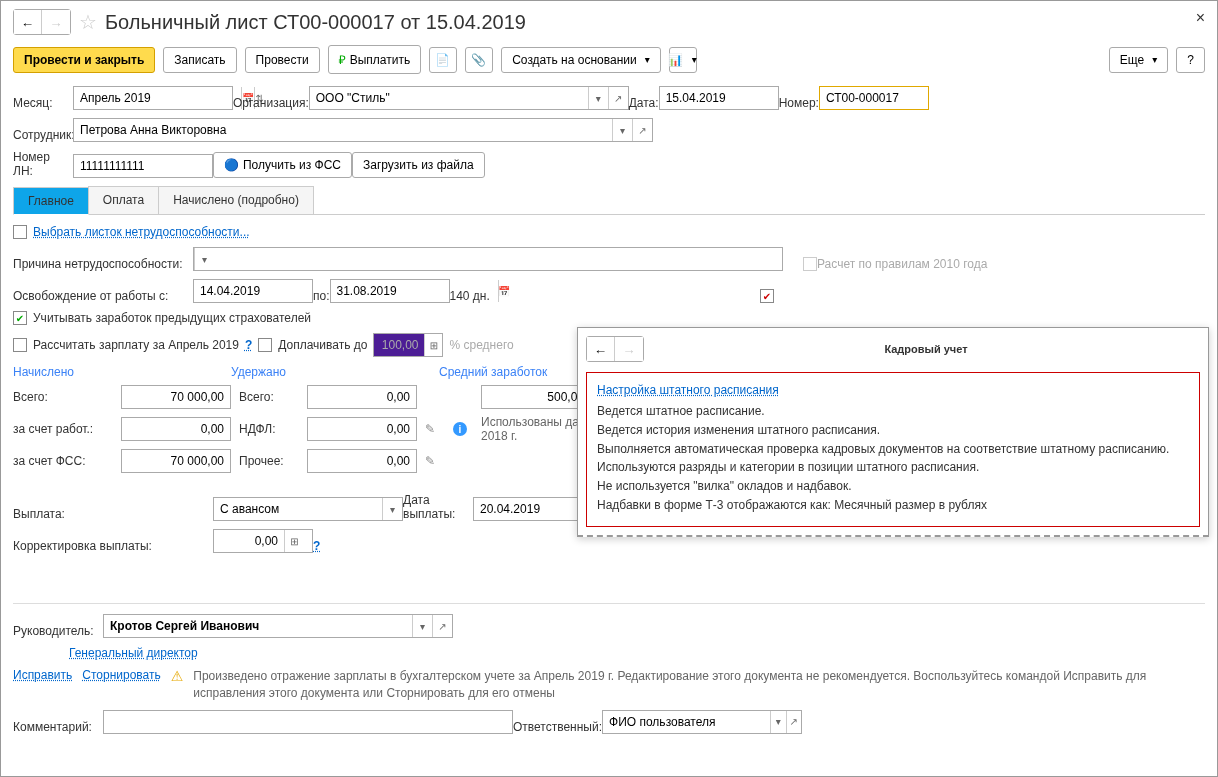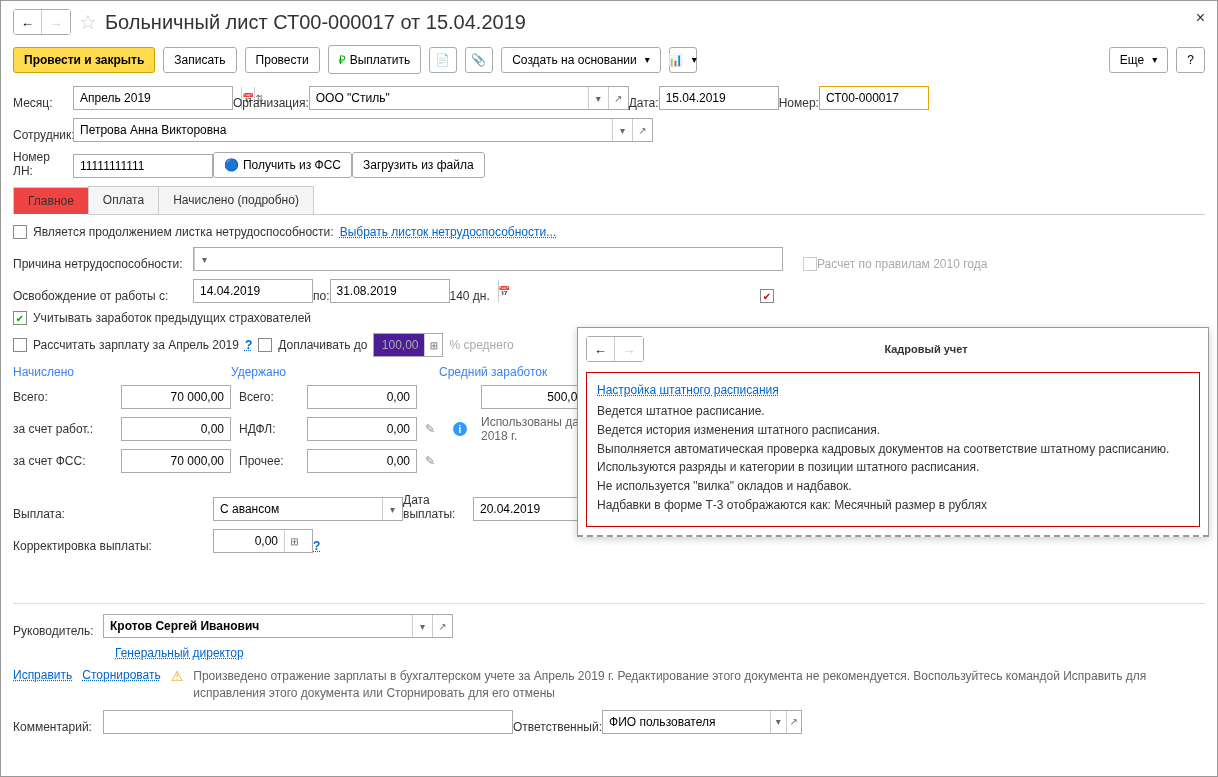--- a/index.html
+++ b/index.html
@@ -19,21 +19,21 @@
 .btn-dropdown::after { content: "▾"; margin-left: 4px; font-size: 10px; }
 .spacer { flex: 1; }
 .form-row { display: flex; align-items: flex-end; gap: 0; margin-bottom: 8px; }
 .label { font-size: 12px; color: #333; }
 .input-group { display: flex; align-items: stretch; border: 1px solid #aaa; background: #fff; height: 24px; }
 .input-group input { border: none; padding: 2px 6px; font-size: 12px; outline: none; background: transparent; }
 .input-group .ig-btn { border-left: 1px solid #ccc; width: 20px; display: flex; align-items: center; justify-content: center; cursor: pointer; font-size: 10px; color: #666; background: #fff; }
 .highlight-yellow { border: 1px solid #e0a800 !important; }
 .tabs { display: flex; border-bottom: 1px solid #ccc; margin-bottom: 10px; }
 .tab { padding: 6px 14px; border: 1px solid #ccc; border-bottom: none; background: #f5f5f5; cursor: pointer; margin-right: -1px; }
-.tab.active { background: #ef4444; border-bottom: 1px solid #fff; position: relative; top: 1px; }
+.tab.active { background: #0ea5e9; border-bottom: 1px solid #fff; position: relative; top: 1px; }
 .checkbox-row { display: flex; align-items: center; gap: 6px; margin-bottom: 8px; }
 .checkbox { width: 14px; height: 14px; border: 1px solid #888; display: inline-flex; align-items: center; justify-content: center; font-size: 10px; cursor: pointer; }
 .checkbox.checked { color: #0a0; }
 .checkbox.checked-red { color: #c00; }
 .link { color: #0066cc; text-decoration: underline dotted; cursor: pointer; }
 .link-green { color: #3b82f6; font-weight: normal; }
 .disabled-text { color: #aaa; }
 .num-input { text-align: right; }
 .pencil { color: #888; cursor: pointer; font-size: 12px; }
 .info-icon { background: #3399ff; color: #fff; border-radius: 50%; width: 14px; height: 14px; display: inline-flex; align-items: center; justify-content: center; font-size: 10px; font-weight: bold; }
@@ -123,21 +123,20 @@
   </div>
 
   <div class="tabs">
     <div class="tab active">Главное</div>
     <div class="tab">Оплата</div>
     <div class="tab">Начислено (подробно)</div>
   </div>
 
   <div class="checkbox-row">
     <span class="checkbox"></span>
-    <span class="label">Является продолжением листка нетрудоспособности:</span>
     <a class="link">Выбрать листок нетрудоспособности...</a>
   </div>
 
   <div class="form-row">
     <span class="label" style="width:180px">Причина нетрудоспособности:</span>
     <div class="input-group" style="width:590px">
       <span class="ig-btn">▾</span>
     </div>
     <span style="width:20px"></span>
     <span class="checkbox" style="border-color:#ccc"></span>
@@ -260,21 +259,21 @@
 
   <div style="border-top:1px solid #ddd;margin-top:50px;padding-top:10px">
     <div class="form-row">
       <span class="label" style="width:90px">Руководитель:</span>
       <div class="input-group" style="width:350px">
         <input style="flex: 1 1 0%; font-weight: bold;" value="Кротов Сергей Иванович">
         <span class="ig-btn">▾</span>
         <span class="ig-btn">↗</span>
       </div>
     </div>
-    <div style="margin-left:102px;margin-bottom:8px">
+    <div style="margin-left:56px;margin-bottom:8px">
       <a class="link">Генеральный директор</a>
     </div>
     <div class="footer-warn">
       <a class="link">Исправить</a>
       <a class="link">Сторнировать</a>
       <span class="warn-icon">⚠</span>
       <span class="footer-warn-text">Произведено отражение зарплаты в бухгалтерском учете за Апрель 2019 г. Редактирование этого документа не рекомендуется. Воспользуйтесь командой Исправить для исправления этого документа или Сторнировать для его отмены</span>
     </div>
     <div class="form-row">
       <span class="label" style="width:90px">Комментарий:</span>

